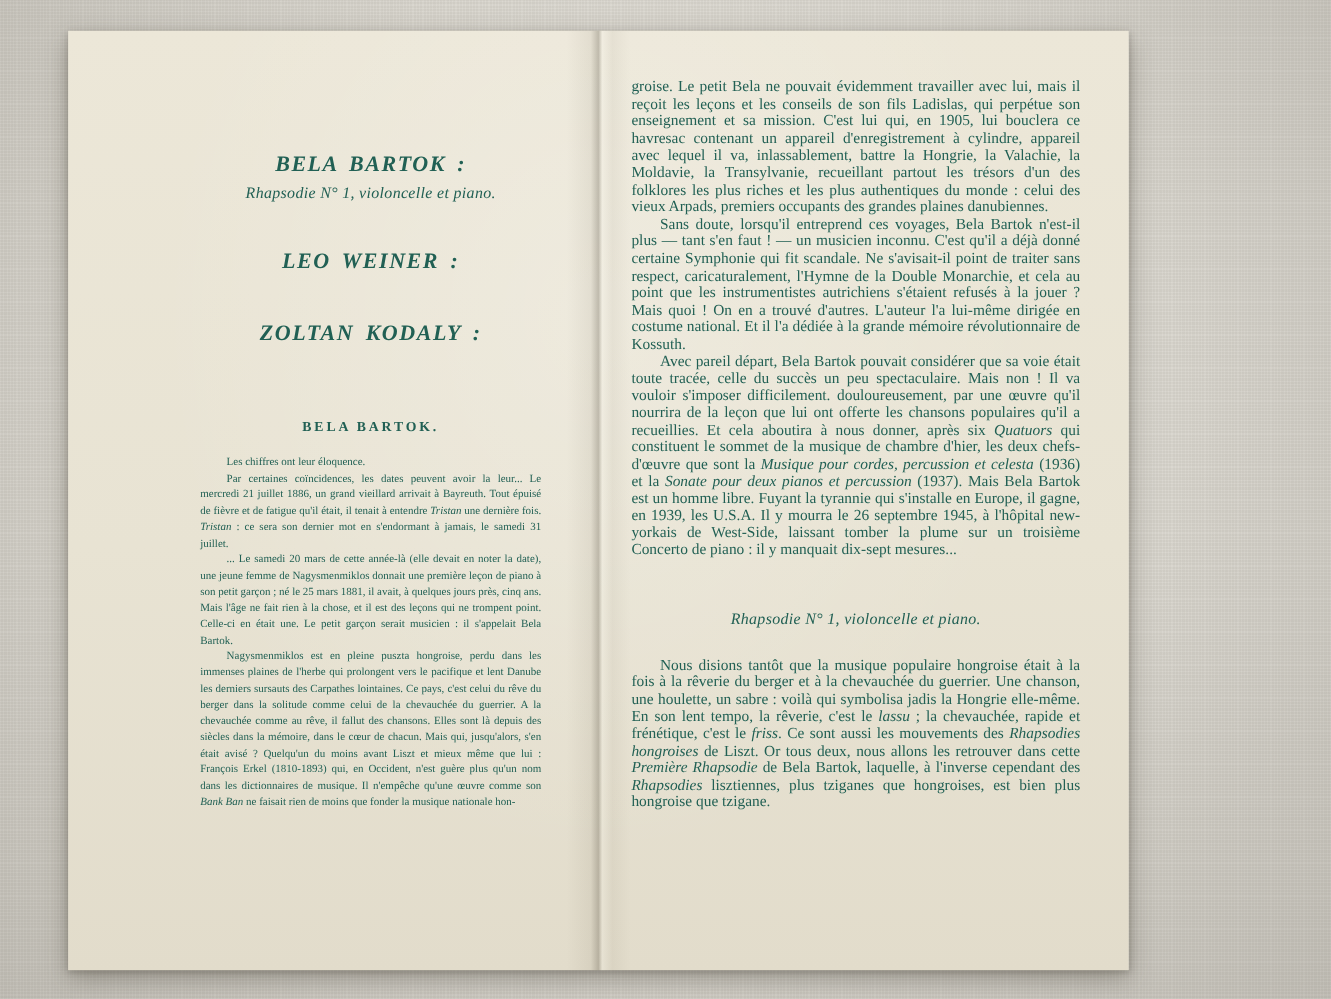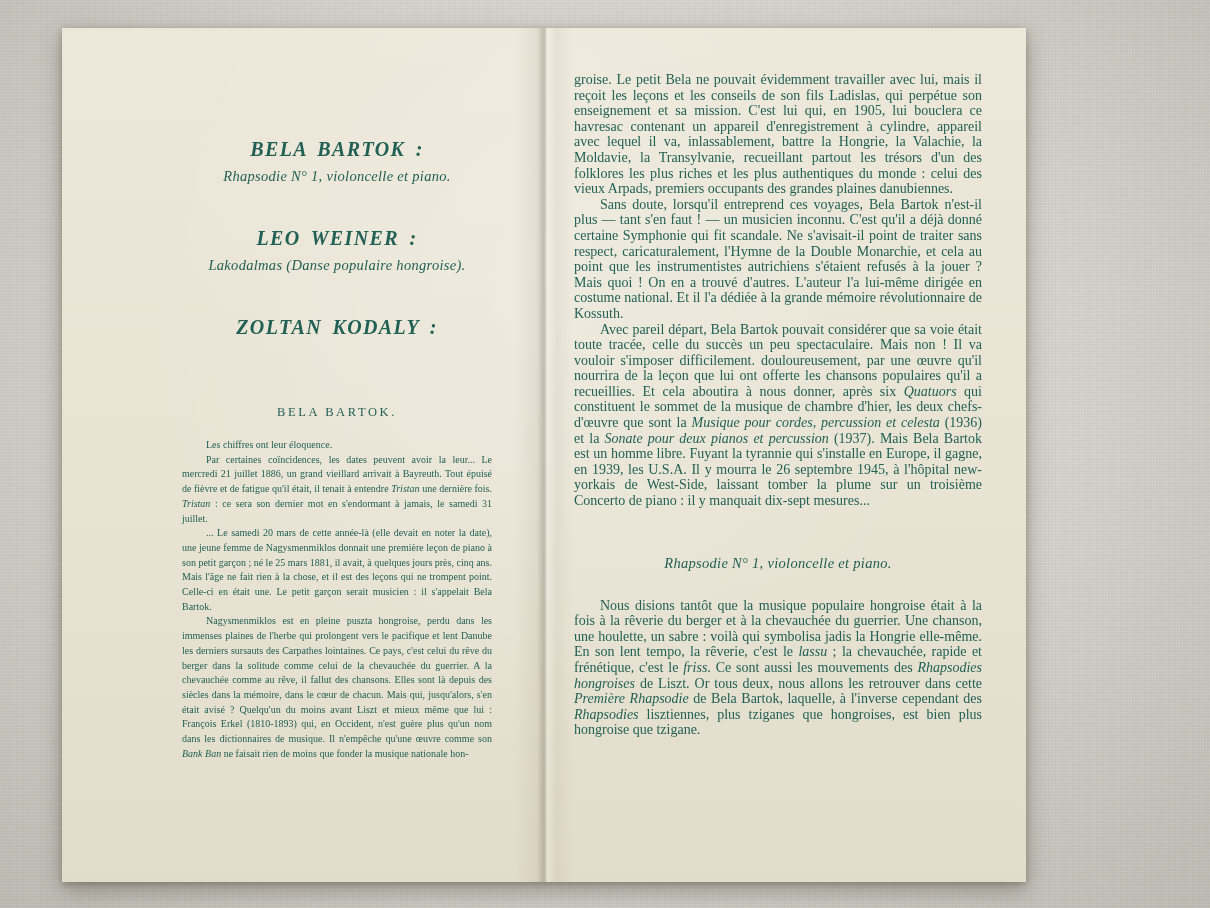--- a/index.html
+++ b/index.html
@@ -35,21 +35,21 @@
   
   .program { text-align:center; }
   .program-item + .program-item { margin-top:42px;text-align:center; }
   .prog-title {
     font-size:20px; font-weight:bold; font-style:italic;
     letter-spacing:1.4px; word-spacing:4px; margin-bottom:7px;
   }
   .prog-sub { font-size:14.5px; font-style:italic; letter-spacing:.3px; }
   
   .section-heading {
-    text-align:center; font-size:12.5px; font-weight:normal;
+    text-align:center; font-size:12.5px; font-weight:bold;
     letter-spacing:2.6px; margin:66px 0 18px;
   }
   .sub-heading {
     text-align:center; font-size:14.5px; font-weight:normal; font-style:italic;
     letter-spacing:.3px; margin:46px 0 26px;
   }
   
   .body p { text-align:justify; }
   .page.left  .body p { font-size:10px;  line-height:14.7px; text-indent:24px; }
   .page.right .body p { font-size:14px;  line-height:15.6px; text-indent:26px; }
@@ -62,21 +62,20 @@
 <div class="booklet">
 
   <div class="page left">
     <div class="program">
       <div class="program-item">
         <div class="prog-title">BELA BARTOK :</div>
         <div class="prog-sub">Rhapsodie N° 1, violoncelle et piano.</div>
       </div>
       <div class="program-item">
         <div class="prog-title">LEO WEINER :</div>
-        <div class="prog-sub">Lakodalmas (Danse populaire hongroise).</div>
       </div>
       <div class="program-item">
         <div class="prog-title">ZOLTAN KODALY :</div>
       </div>
     </div>
     <h3 class="section-heading">BELA BARTOK.</h3>
     <div class="body">
         <p>Les chiffres ont leur éloquence.</p>
         <p>Par certaines coïncidences, les dates peuvent avoir la leur... Le mercredi 21 juillet 1886, un grand vieillard arrivait à Bayreuth. Tout épuisé de fièvre et de fatigue qu'il était, il tenait à entendre <i>Tristan</i> une dernière fois. <i>Tristan</i> : ce sera son dernier mot en s'endormant à jamais, le samedi 31 juillet.</p>
         <p>... Le samedi 20 mars de cette année-là (elle devait en noter la date), une jeune femme de Nagysmenmiklos donnait une première leçon de piano à son petit garçon ; né le 25 mars 1881, il avait, à quelques jours près, cinq ans. Mais l'âge ne fait rien à la chose, et il est des leçons qui ne trompent point. Celle-ci en était une. Le petit garçon serait musicien : il s'appelait Bela Bartok.</p>

